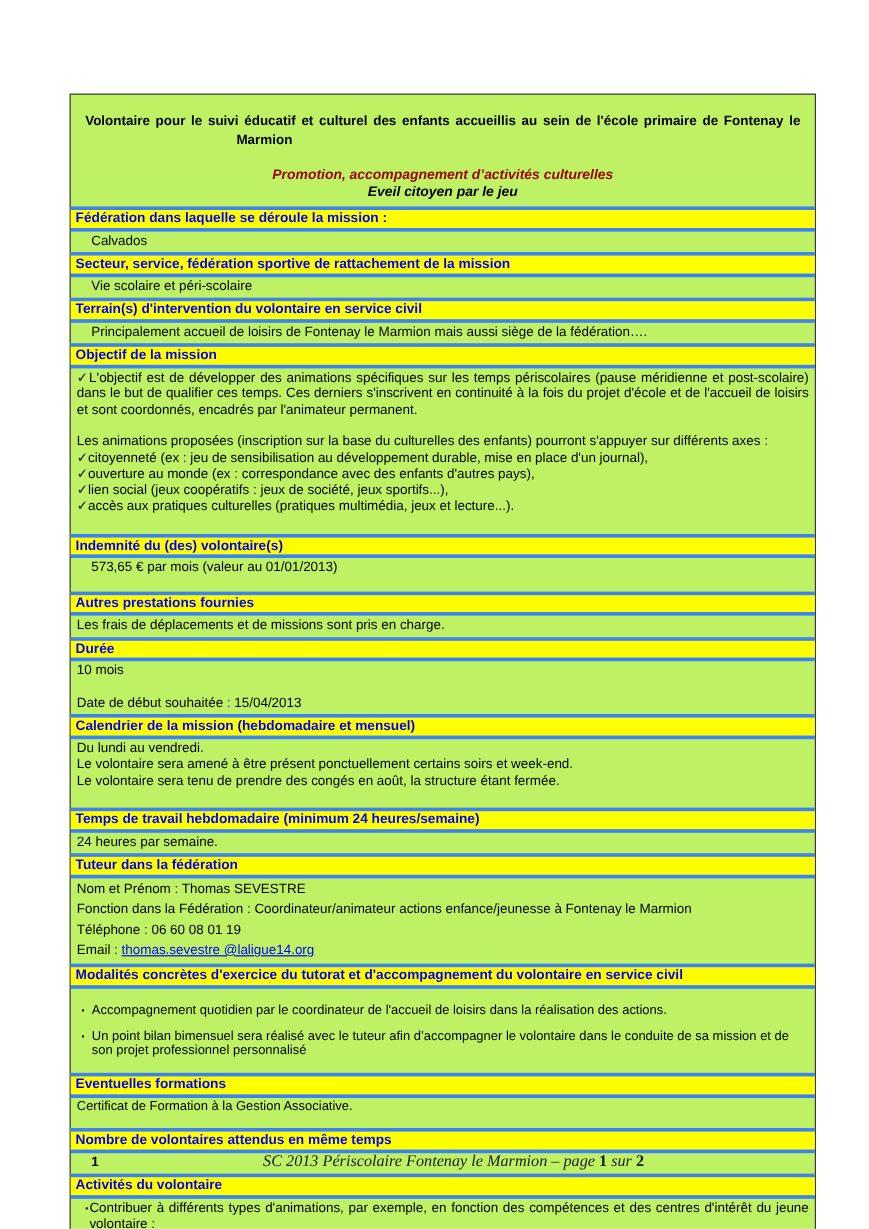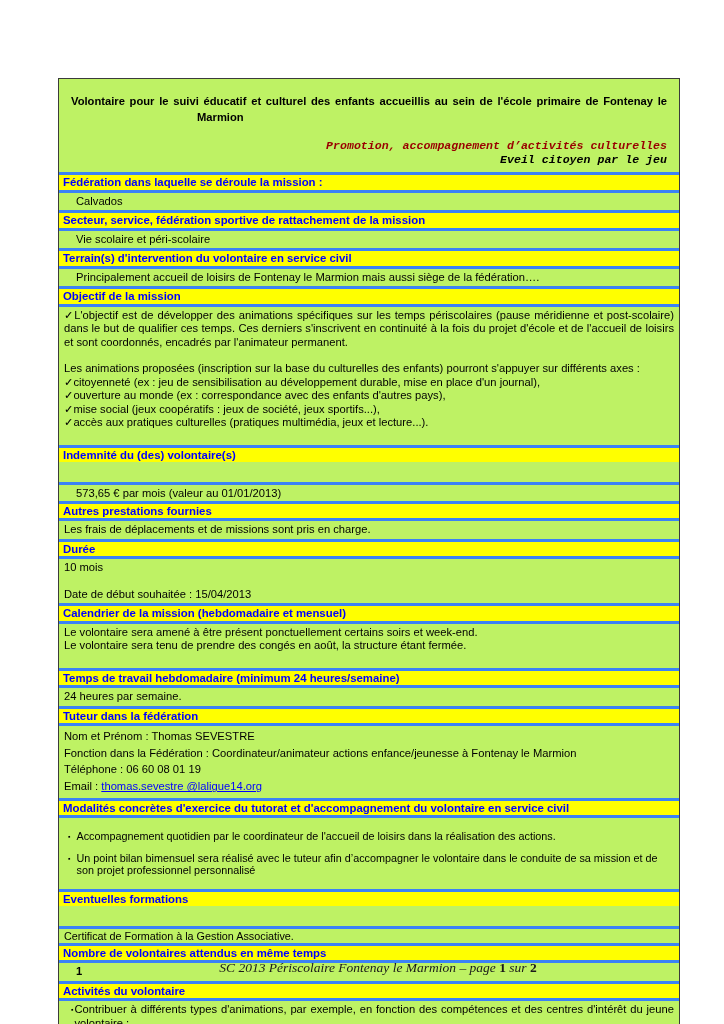--- a/index.html
+++ b/index.html
@@ -17,37 +17,37 @@
   .sheet > div + div { border-top: 3px solid #3b82f6; }
 
   
   .title-block { padding: 15px 12px 5px 12px; }
   .t1 {
     font-weight: 700; font-size: 11.2px; line-height: 14px;
     text-align: justify; text-align-last: justify;
   }
   .t2 { font-weight: 700; font-size: 11.2px; line-height: 19px; padding-left: 126px; }
   .sub {
-    text-align: right; font-weight: 700; font-style: italic;
-    font-size: 11.6px; line-height: 14px; font-family: Liberation Mono, monospace;
+    text-align: center; font-weight: 700; font-style: italic;
+    font-size: 11.6px; line-height: 14px;
   }
   .sub-red { color: #990000; margin-top: 12px; }
   .sub-black { color: #000; }
 
   
   .hdr {
     background: #FFFF00; color: #0000FF;
     font-weight: 700; font-size: 11.4px; line-height: 12.5px;
     padding: 1px 4px;
   }
 
   
   .cell { font-size: 11.2px; line-height: 13.5px; padding: 2px 5px; }
   .indent { padding-left: 17px; }
-  .pad-b { padding-bottom: 0; margin-top: 20px; }
+  .pad-b { padding-bottom: 12px; }
   .spacer { height: 13px; }
   .just { text-align: justify; }
   .bold { font-weight: 700; }
 
   .chkline { display: flex; }
   .chk { flex: 0 0 auto; }
 
   .tline { padding: 1.7px 0; }
   .email-link { color: #0000FF; text-decoration: underline; cursor: pointer; }
 
@@ -97,21 +97,21 @@
     <div class="chkline">
         <span class="chk">✓</span>
         <span>citoyenneté (ex : jeu de sensibilisation au développement durable, mise en place d'un journal),</span>
       </div>
     <div class="chkline">
         <span class="chk">✓</span>
         <span>ouverture au monde (ex : correspondance avec des enfants d'autres pays),</span>
       </div>
     <div class="chkline">
         <span class="chk">✓</span>
-        <span>mise social (jeux coopératifs : jeux de société, jeux sportifs...),</span>
+        <span>lien social (jeux coopératifs : jeux de société, jeux sportifs...),</span>
       </div>
     <div class="chkline">
         <span class="chk">✓</span>
         <span>accès aux pratiques culturelles (pratiques multimédia, jeux et lecture...).</span>
       </div>
     <div class="spacer"></div>
   </div>
 
   <div class="hdr">Indemnité du (des) volontaire(s)</div>
   <div class="cell indent pad-b">573,65 € par mois (valeur au 01/01/2013)</div>
@@ -121,20 +121,21 @@
 
   <div class="hdr">Durée</div>
   <div class="cell">
     <div>10 mois</div>
     <div class="spacer"></div>
     <div>Date de début souhaitée : 15/04/2013</div>
   </div>
 
   <div class="hdr">Calendrier de la mission (hebdomadaire et mensuel)</div>
   <div class="cell">
+    <div>Du lundi au vendredi.</div>
     <div>Le volontaire sera amené à être présent ponctuellement certains soirs et week-end.</div>
     <div>Le volontaire sera tenu de prendre des congés en août, la structure étant fermée.</div>
     <div class="spacer"></div>
   </div>
 
   <div class="hdr">Temps de travail hebdomadaire (minimum 24 heures/semaine)</div>
   <div class="cell">24 heures par semaine.</div>
 
   <div class="hdr">Tuteur dans la fédération</div>
   <div class="cell">

